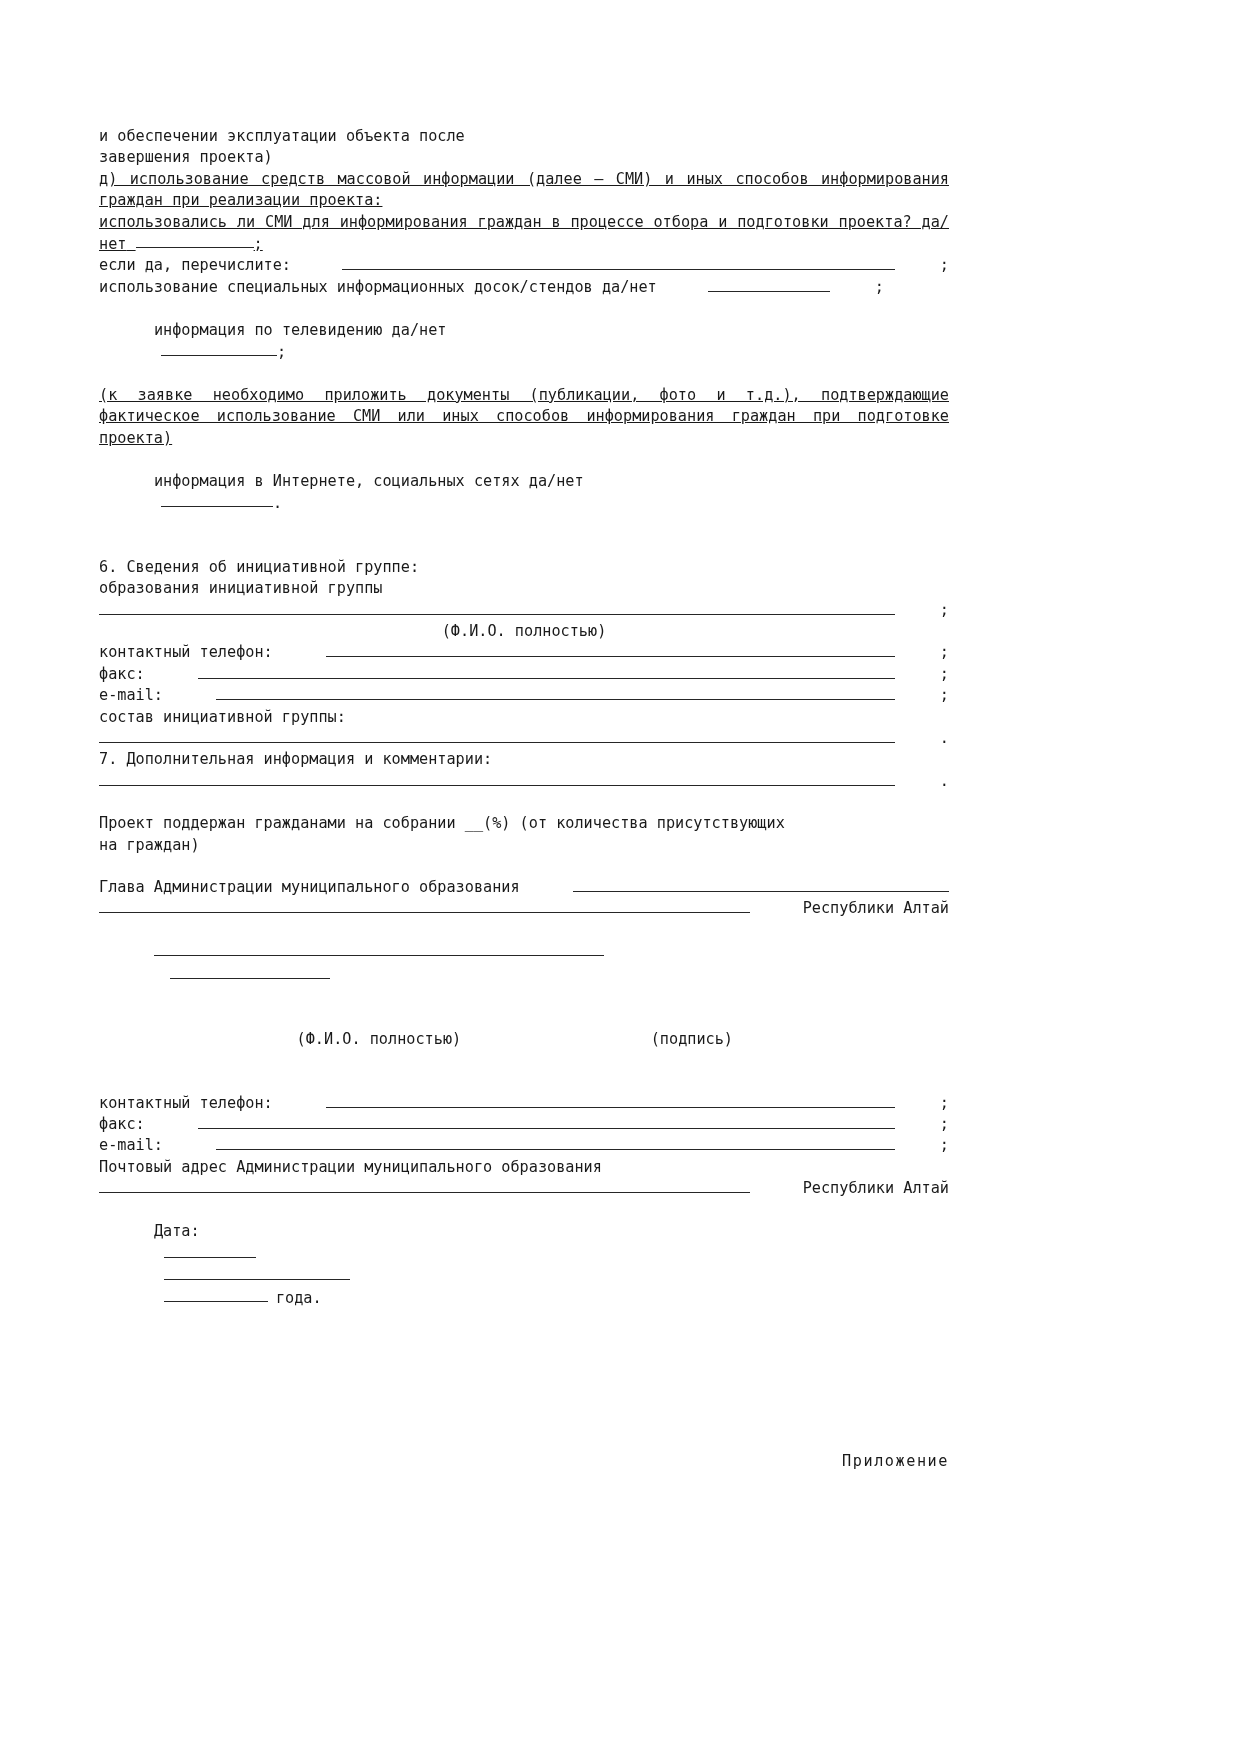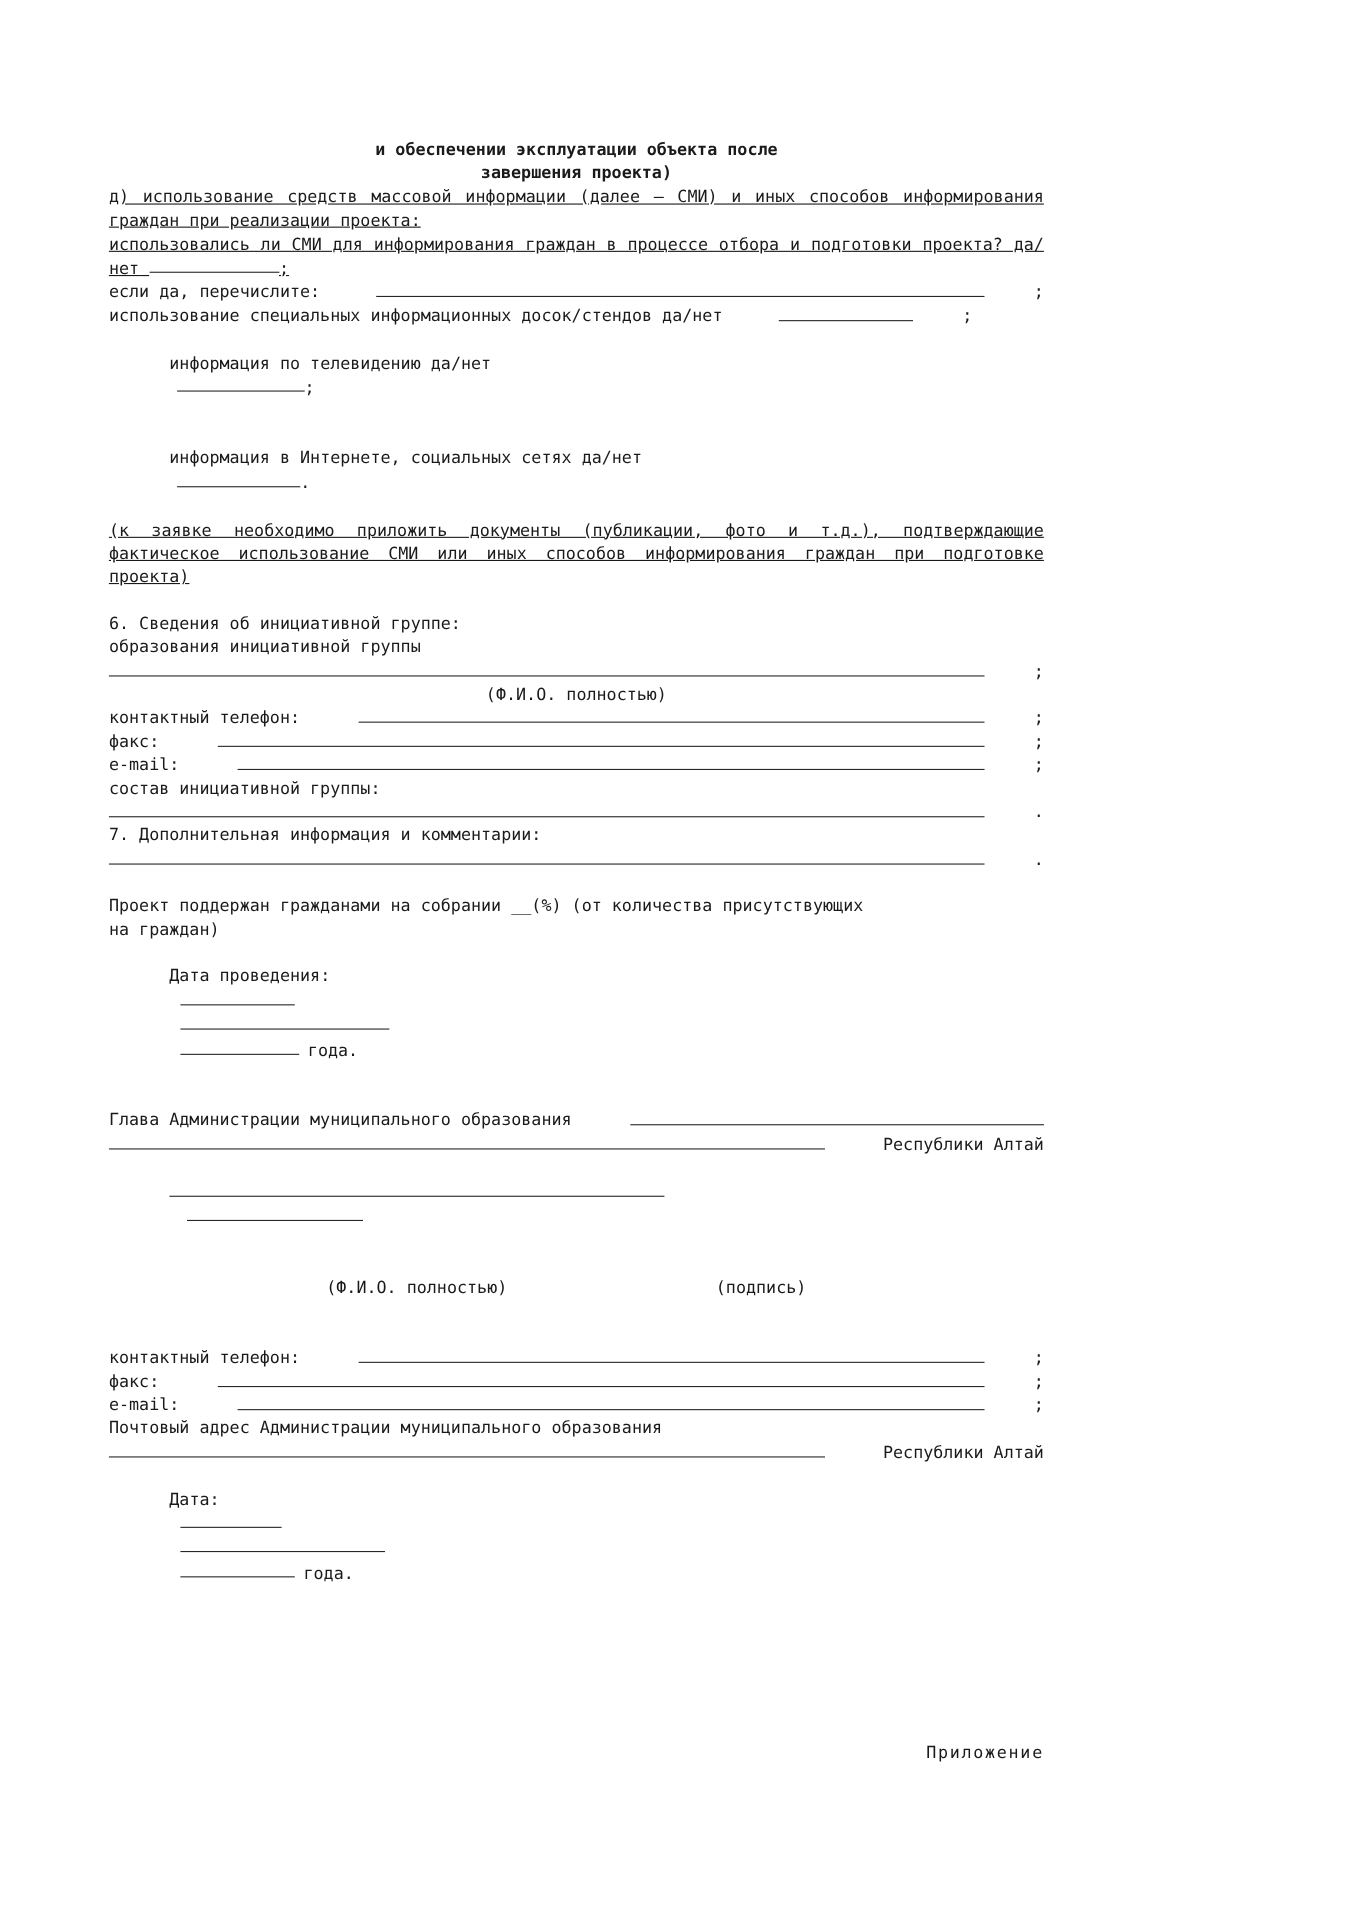--- a/index.html
+++ b/index.html
@@ -35,21 +35,21 @@
   .line {
     white-space: pre-wrap;
     word-break: normal;
   }
   .just {
     text-align: justify;
     text-align-last: left;
     white-space: normal;
     text-decoration: underline;
   }
-  .center { text-align: center; font-weight: bold; }
+  .center { text-align: left; }
 
   .blank-space { display: block; height: 21.4px; }
   .gap-md { height: 21px; }
 
   
   .u {
     display: inline-block;
     border-bottom: 1.4px solid #262626;
     vertical-align: baseline;
     height: 14px;
@@ -109,27 +109,27 @@
       <span class="fill" style="margin-left:6px; max-width:122px"></span>
       <span class="tail">;</span>
     </div>
 
 
     <div class="line">
       <span>информация по телевидению да/нет</span>
       <span class="u" style="width:116px; margin-left:7px"></span><span>;</span>
     </div>
 
+    <div class="line just">(к заявке необходимо приложить документы (публикации, фото и т.д.), подтверждающие фактическое использование СМИ или иных способов информирования граждан при подготовке проекта)</div>
+
     <div class="line">
       <span>информация в Интернете, социальных сетях да/нет</span>
       <span class="u" style="width:112px; margin-left:7px"></span><span>.</span>
     </div>
 
-    <div class="line just">(к заявке необходимо приложить документы (публикации, фото и т.д.), подтверждающие фактическое использование СМИ или иных способов информирования граждан при подготовке проекта)</div>
-
     <div class="blank-space gap-md"></div>
 
 
     <div class="line">6. Сведения об инициативной группе:</div>
     <div class="line">образования инициативной группы</div>
 
     <div class="rule-row">
       <span class="fill"></span>
       <span class="tail">;</span>
     </div>
@@ -165,26 +165,20 @@
     <div class="rule-row">
       <span class="fill"></span>
       <span class="tail">.</span>
     </div>
 
     <div class="blank-space gap-md"></div>
 
     <div class="line">Проект поддержан гражданами на собрании __(%) (от количества присутствующих</div>
     <div class="line">на граждан)</div>
 
-    <div class="line">
-      <span>Дата проведения:</span>
-      <span class="u" style="width:104px; margin-left:10px"></span>
-      <span class="u" style="width:190px; margin-left:10px"></span>
-      <span class="u" style="width:108px; margin-left:10px; margin-right:8px"></span><span>года.</span>
-    </div>
 
     <div class="blank-space gap-md"></div>
 
     <div class="rule-row">
       <span class="lbl">Глава Администрации муниципального образования</span>
       <span class="fill" style="margin-left:8px"></span>
     </div>
 
     <div class="rule-row">
       <span class="fill" style="max-width:660px"></span>

